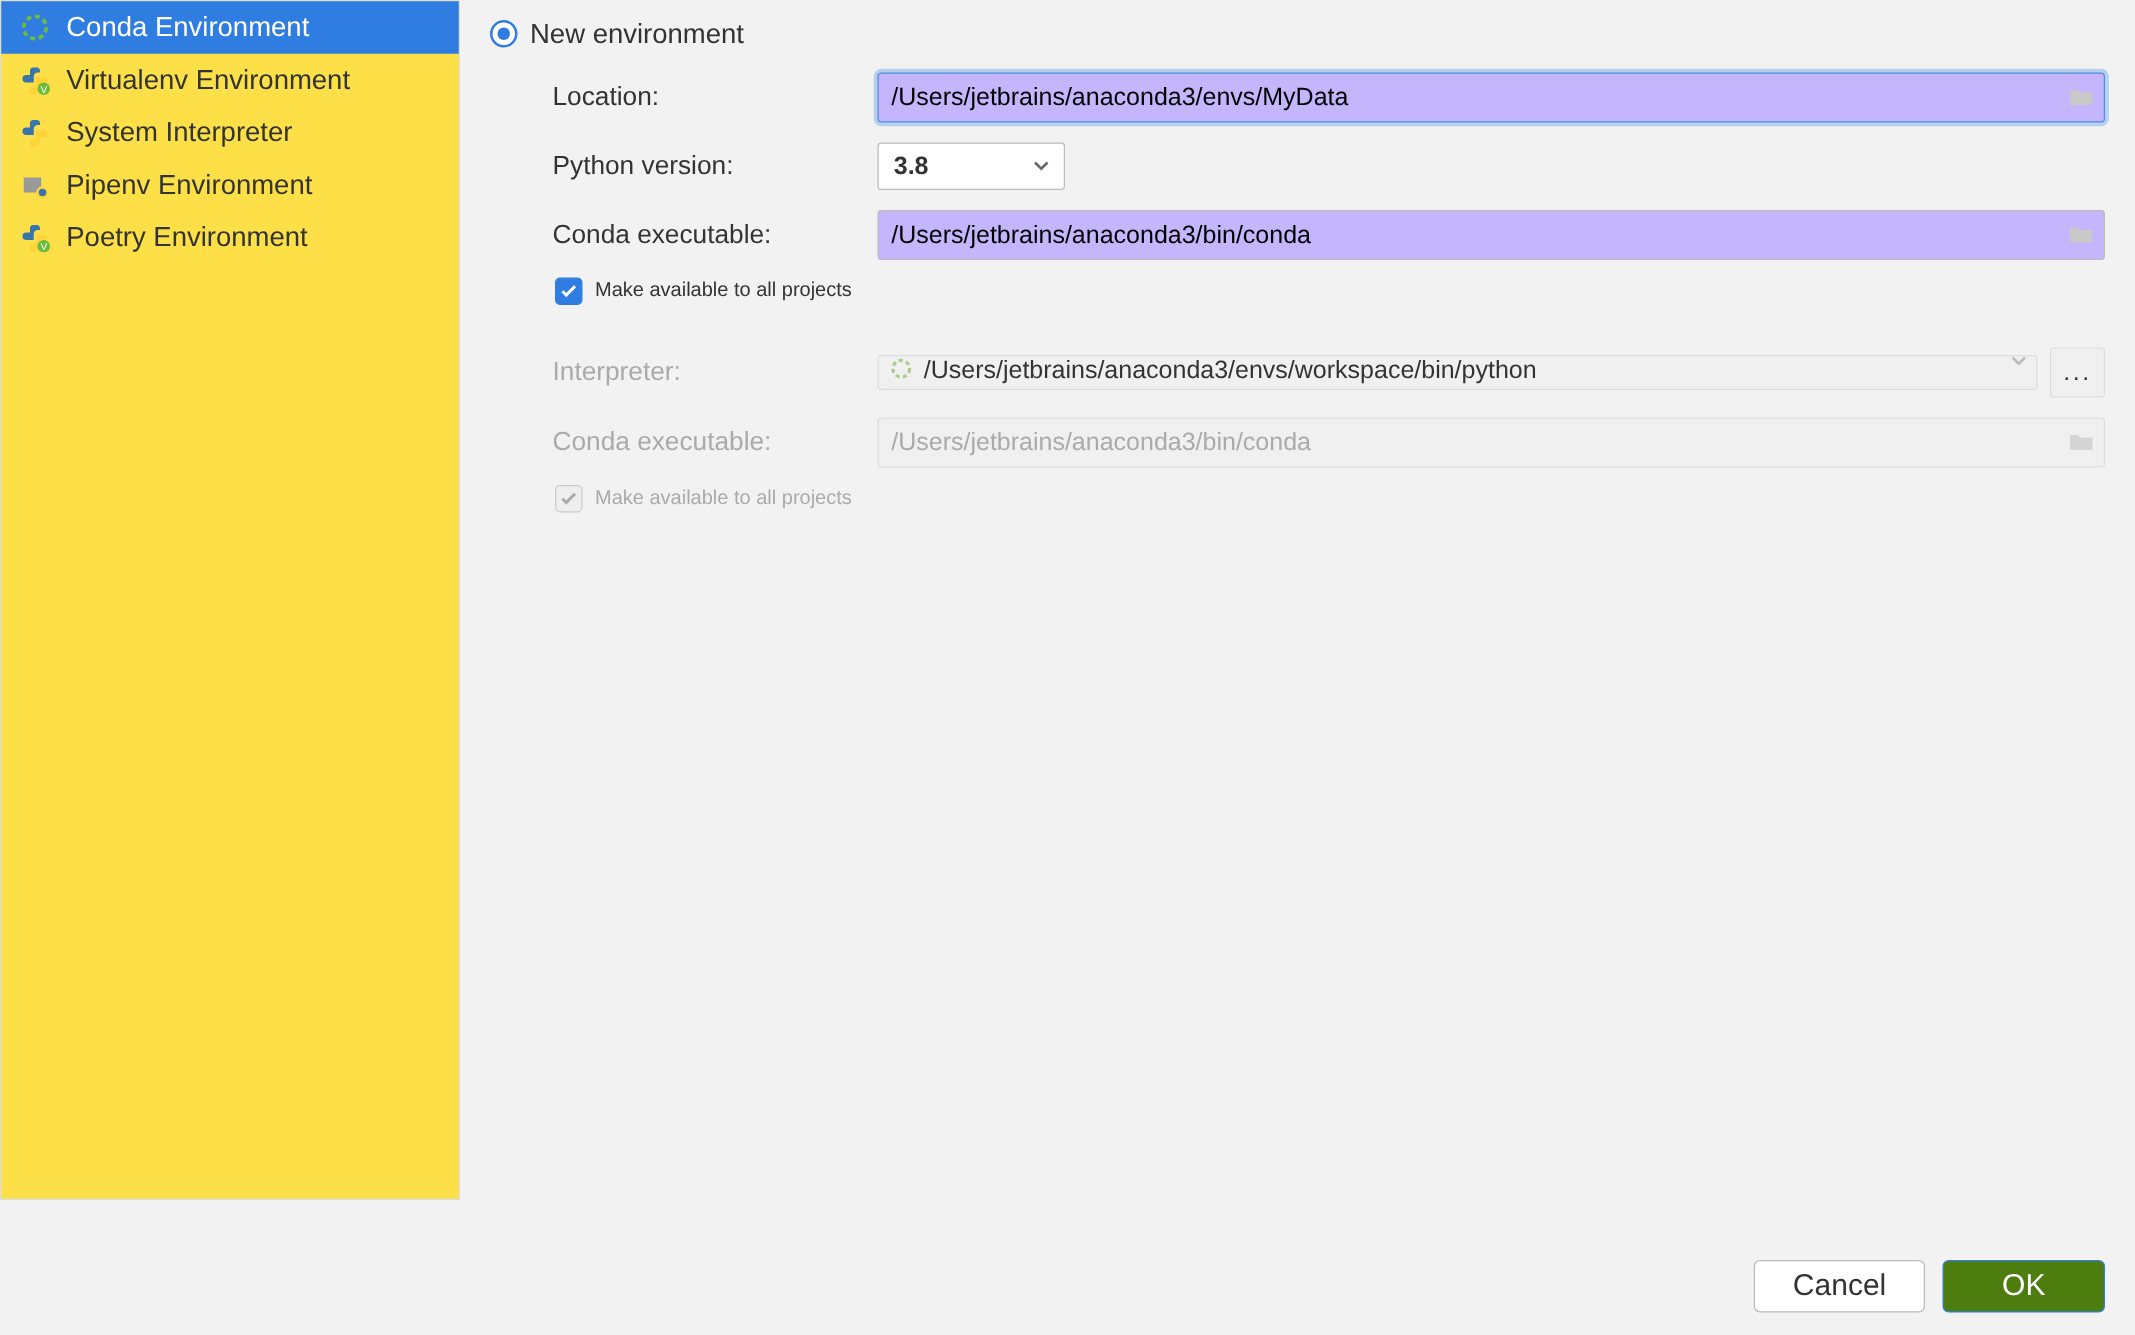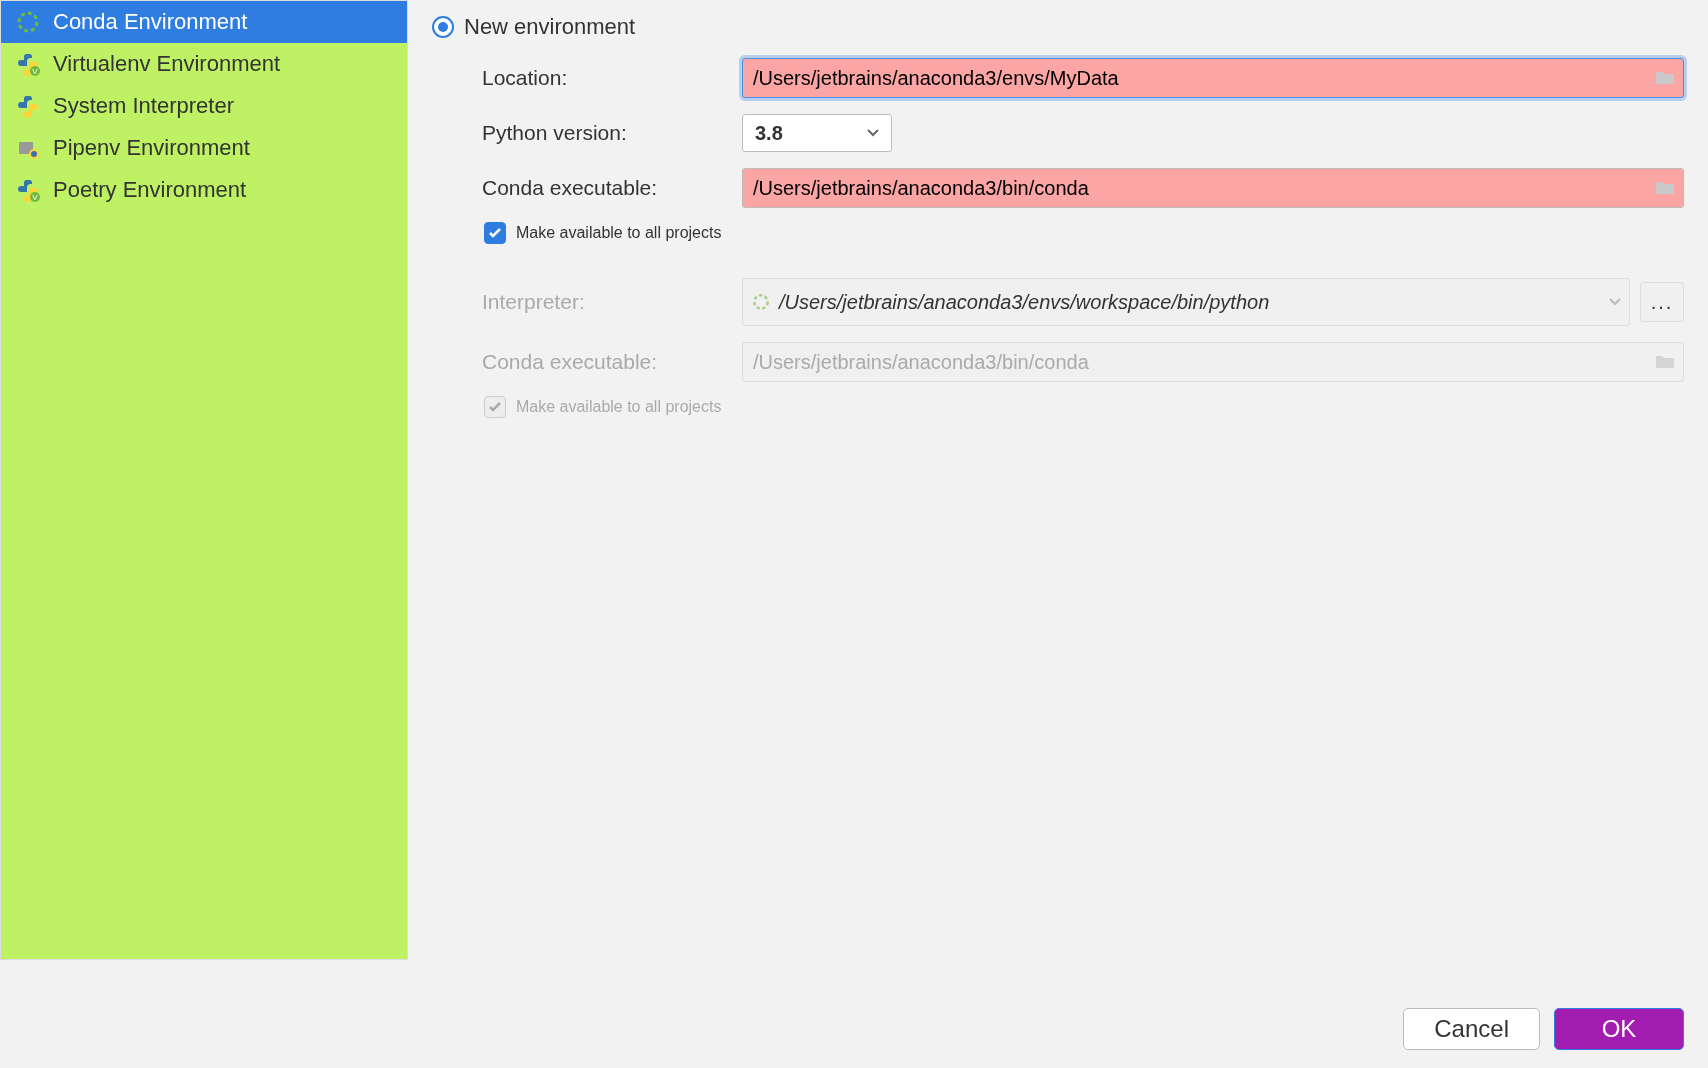--- a/index.html
+++ b/index.html
@@ -7,22 +7,22 @@
     font-family: -apple-system, "Helvetica Neue", Arial, sans-serif;
     font-size: 16px;
     color: #333;
     background: #f2f2f2;
     width: 1708px;
     height: 1068px;
     position: relative;
   }
   .container { display: flex; height: 100%; }
   .sidebar {
-    width: 408px;
-    background: #bef264;
+    width: 368px;
+    background: #fde047;
     border: 1px solid #ddd;
     height: 960px;
     margin: 0;
   }
   .sidebar-item {
     display: flex;
     align-items: center;
     padding: 8px 14px;
     font-size: 22px;
     cursor: pointer;
@@ -63,21 +63,21 @@
   .fields {
     padding-left: 50px;
     display: grid;
     grid-template-columns: 260px 1fr;
     row-gap: 16px;
     align-items: center;
   }
   .field-label { font-size: 21px; }
   .input-wrap {
     display: flex; align-items: center;
-    background: #fca5a5;
+    background: #c4b5fd;
     border: 1px solid #bbb;
     border-radius: 3px;
     height: 40px;
   }
   .input-wrap.focused {
     border: 1px solid #4a90e2;
     box-shadow: 0 0 0 3px rgba(74,144,226,0.35);
   }
   .input-wrap input {
     flex: 1;
@@ -132,29 +132,28 @@
   .section-disabled input {
     color: #aaa !important;
   }
   .section-disabled .input-wrap,
   .section-disabled .dropdown-combo,
   .section-disabled .ellipsis-btn {
     background: #f0f0f0;
     border-color: #ddd;
   }
   .dropdown-combo {
-    display: flex; align-items: center;
+    display: flex; align-items: flex-start;
     background: #fff;
     border: 1px solid #bbb;
     border-radius: 3px;
-    height: 48px;
+    height: 28px;
     padding: 0 8px;
     flex: 1;
     gap: 8px;
-    font-style: italic;
   }
   .dropdown-combo .caret { margin-left: auto; color: #999; }
   .ellipsis-btn {
     width: 44px; height: 40px;
     border: 1px solid #bbb;
     border-radius: 3px;
     display: inline-flex; align-items: center; justify-content: center;
     font-size: 20px; letter-spacing: 2px;
     cursor: pointer;
     color: #333;
@@ -167,21 +166,21 @@
   }
   .btn {
     height: 42px;
     padding: 0 30px;
     border-radius: 5px;
     font-size: 24px;
     cursor: pointer;
     display: inline-flex; align-items: center; justify-content: center;
   }
   .btn.cancel { background: #fff; border: 1px solid #bbb; }
-  .btn.ok { background: #a21caf; color: #fff; border: 1px solid #2f7de0; min-width: 130px;}
+  .btn.ok { background: #4d7c0f; color: #fff; border: 1px solid #2f7de0; min-width: 130px;}
   .spacer { height: 34px; }
   svg { display: block; }
 </style>
 </head>
 <body>
 
 <div class="container">
 
   <div class="sidebar">
     <div class="sidebar-item selected">

